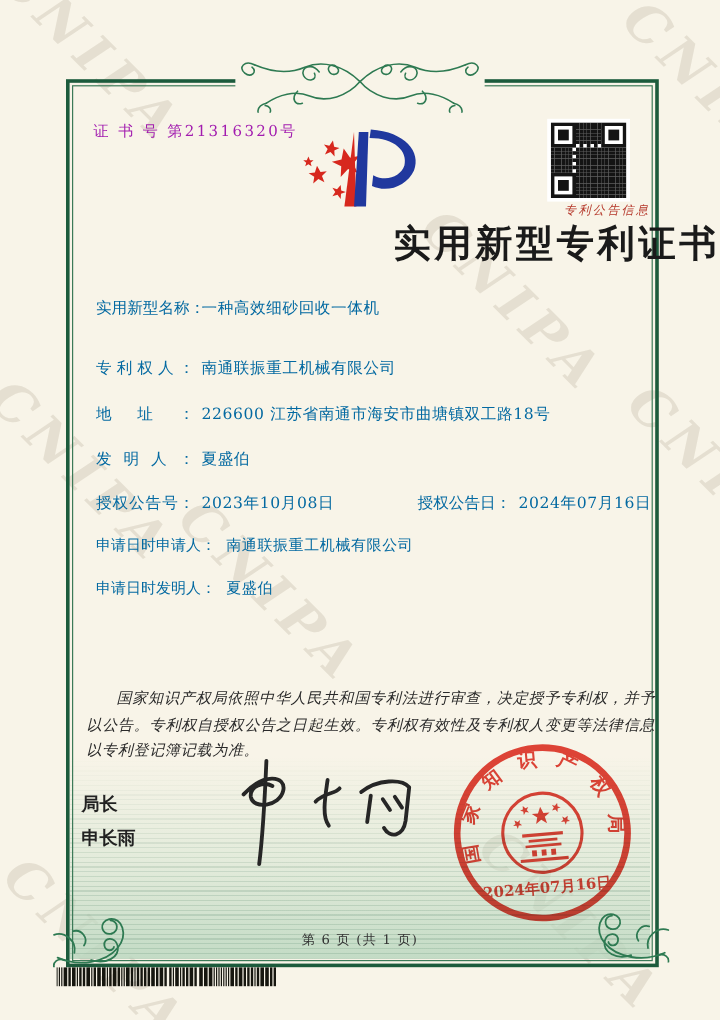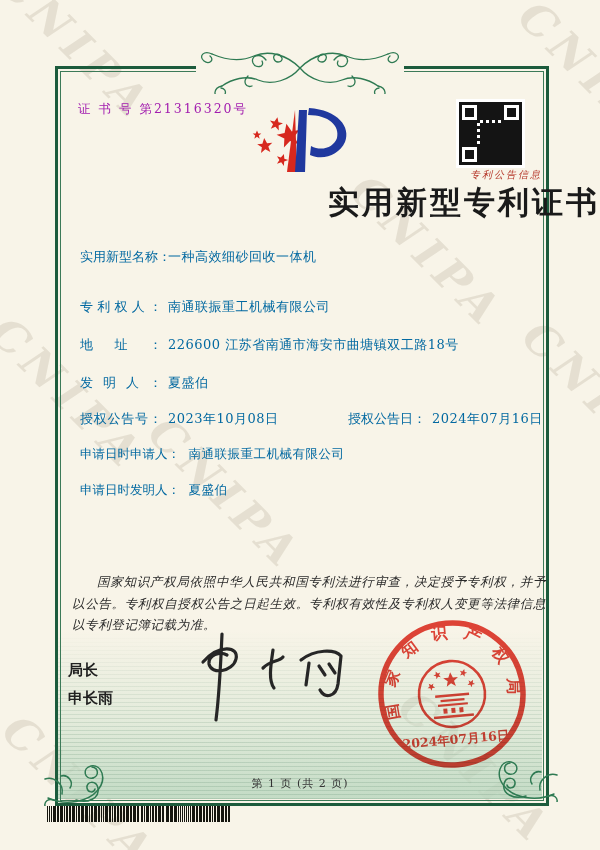--- a/index.html
+++ b/index.html
@@ -508,21 +508,21 @@
           <rect x="6" y="14" width="4" height="5"></rect>
         <rect x="-20" y="21" width="40" height="2.6"></rect>
       </g>
       <text font-size="16" font-weight="700" fill="#e2362a" letter-spacing="15" font-family="DejaVu Serif, Liberation Serif, serif">
         <textPath href="#sealArc" startOffset="50%" text-anchor="middle">国家知识产权局</textPath>
       </text>
       <text x="0" y="50" font-size="12.5" font-weight="700" fill="#e2362a" text-anchor="middle" font-family="DejaVu Serif, Liberation Serif, serif">2024年07月16日</text>
     </svg>
   </div>
 
-  <div class="footer">第 1 页 (共 2 页)</div>
+  <div class="footer">第 6 页 (共 1 页)</div>
 
   <svg class="barcode" width="186" height="16" viewBox="0 0 186 16">
     <g id="barcode-bars">
         <rect x="0" y="0" width="1" height="16" fill="#16160f"></rect>
         <rect x="2" y="0" width="1" height="16" fill="#16160f"></rect>
         <rect x="4" y="0" width="1" height="16" fill="#16160f"></rect>
         <rect x="6" y="0" width="3" height="16" fill="#16160f"></rect>
         <rect x="10" y="0" width="2" height="16" fill="#16160f"></rect>
         <rect x="13" y="0" width="3" height="16" fill="#16160f"></rect>
         <rect x="17" y="0" width="1" height="16" fill="#16160f"></rect>

